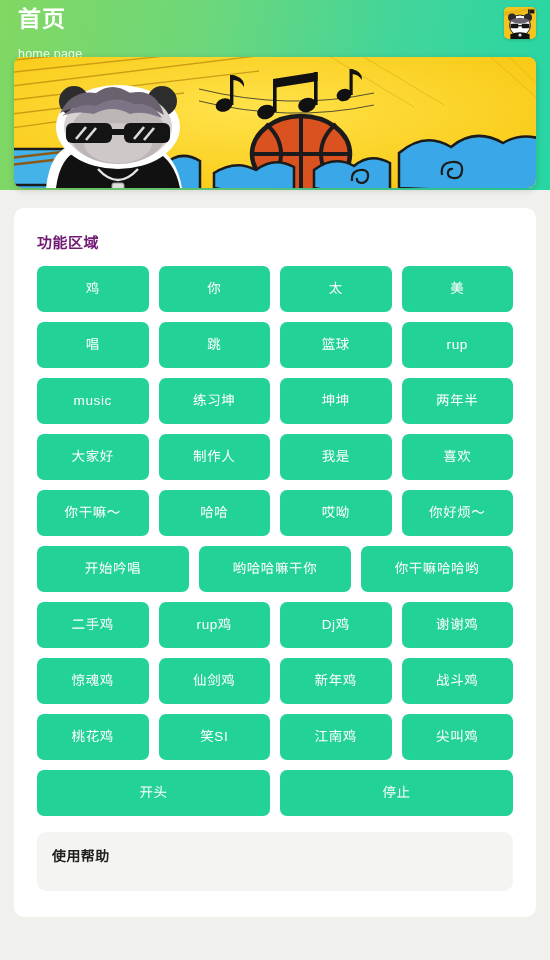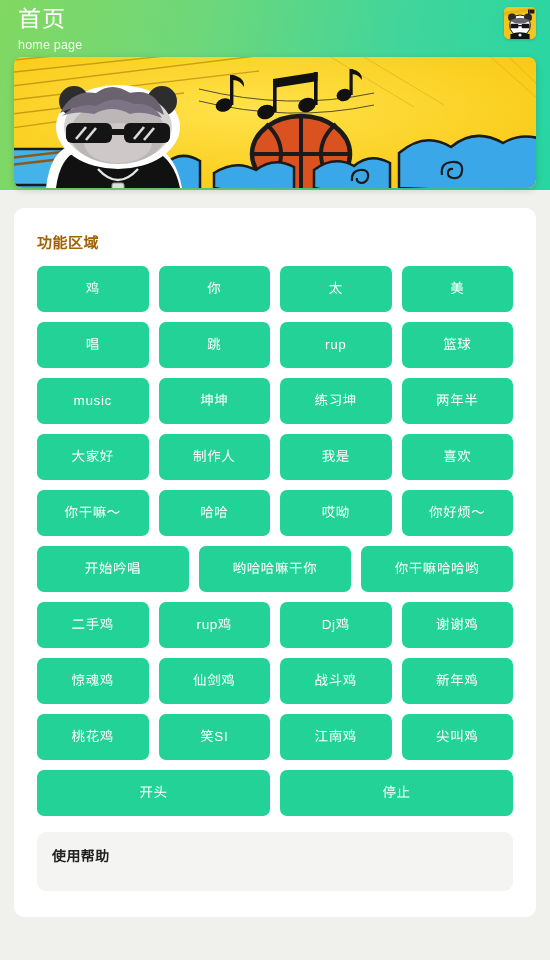--- a/index.html
+++ b/index.html
@@ -29,31 +29,31 @@
   }
 
   .header-titles {
     position: absolute;
     left: 18px;
     top: 5px;
   }
 
   .header-title {
     font-size: 23px;
-    font-weight: 400;
+    font-weight: 700;
     color: #ffffff;
     letter-spacing: 1px;
     line-height: 28px;
   }
 
   .header-subtitle {
     font-size: 12.5px;
     color: #f2fff2;
     line-height: 17px;
-    margin-top: 4px;
+    margin-top: 13px;
     letter-spacing: .2px;
   }
 
   .avatar {
     position: absolute;
     right: 14px;
     top: 7px;
     width: 32px;
     height: 32px;
     border-radius: 5px;
@@ -86,21 +86,21 @@
     width: 522px;
     background: #ffffff;
     border-radius: 10px;
     padding: 16px 23px 26px 23px;
     z-index: 2;
   }
 
   .section-title {
     font-size: 15px;
     font-weight: bold;
-    color: #a16207;
+    color: #701a75;
     letter-spacing: .5px;
     margin: 7px 0 14px 0;
   }
 
   .grid {
     display: flex;
     flex-wrap: wrap;
     gap: 10px 10px;
   }
 
@@ -292,45 +292,45 @@
 
 <div class="card">
   <div class="section-title">功能区域</div>
   <div class="grid" id="button-grid">
       <button class="btn col4">鸡</button>
       <button class="btn col4">你</button>
       <button class="btn col4">太</button>
       <button class="btn col4">美</button>
       <button class="btn col4">唱</button>
       <button class="btn col4">跳</button>
+      <button class="btn col4">篮球</button>
       <button class="btn col4">rup</button>
-      <button class="btn col4">篮球</button>
       <button class="btn col4">music</button>
+      <button class="btn col4">练习坤</button>
       <button class="btn col4">坤坤</button>
-      <button class="btn col4">练习坤</button>
       <button class="btn col4">两年半</button>
       <button class="btn col4">大家好</button>
       <button class="btn col4">制作人</button>
       <button class="btn col4">我是</button>
       <button class="btn col4">喜欢</button>
       <button class="btn col4">你干嘛～</button>
       <button class="btn col4">哈哈</button>
       <button class="btn col4">哎呦</button>
       <button class="btn col4">你好烦～</button>
       <button class="btn col3">开始吟唱</button>
       <button class="btn col3">哟哈哈嘛干你</button>
       <button class="btn col3">你干嘛哈哈哟</button>
       <button class="btn col4">二手鸡</button>
       <button class="btn col4">rup鸡</button>
       <button class="btn col4">Dj鸡</button>
       <button class="btn col4">谢谢鸡</button>
       <button class="btn col4">惊魂鸡</button>
       <button class="btn col4">仙剑鸡</button>
+      <button class="btn col4">新年鸡</button>
       <button class="btn col4">战斗鸡</button>
-      <button class="btn col4">新年鸡</button>
       <button class="btn col4">桃花鸡</button>
       <button class="btn col4">笑SI</button>
       <button class="btn col4">江南鸡</button>
       <button class="btn col4">尖叫鸡</button>
       <button class="btn col2">开头</button>
       <button class="btn col2">停止</button>
     </div>
 
   <div class="help">
     <div class="help-title">使用帮助</div>

